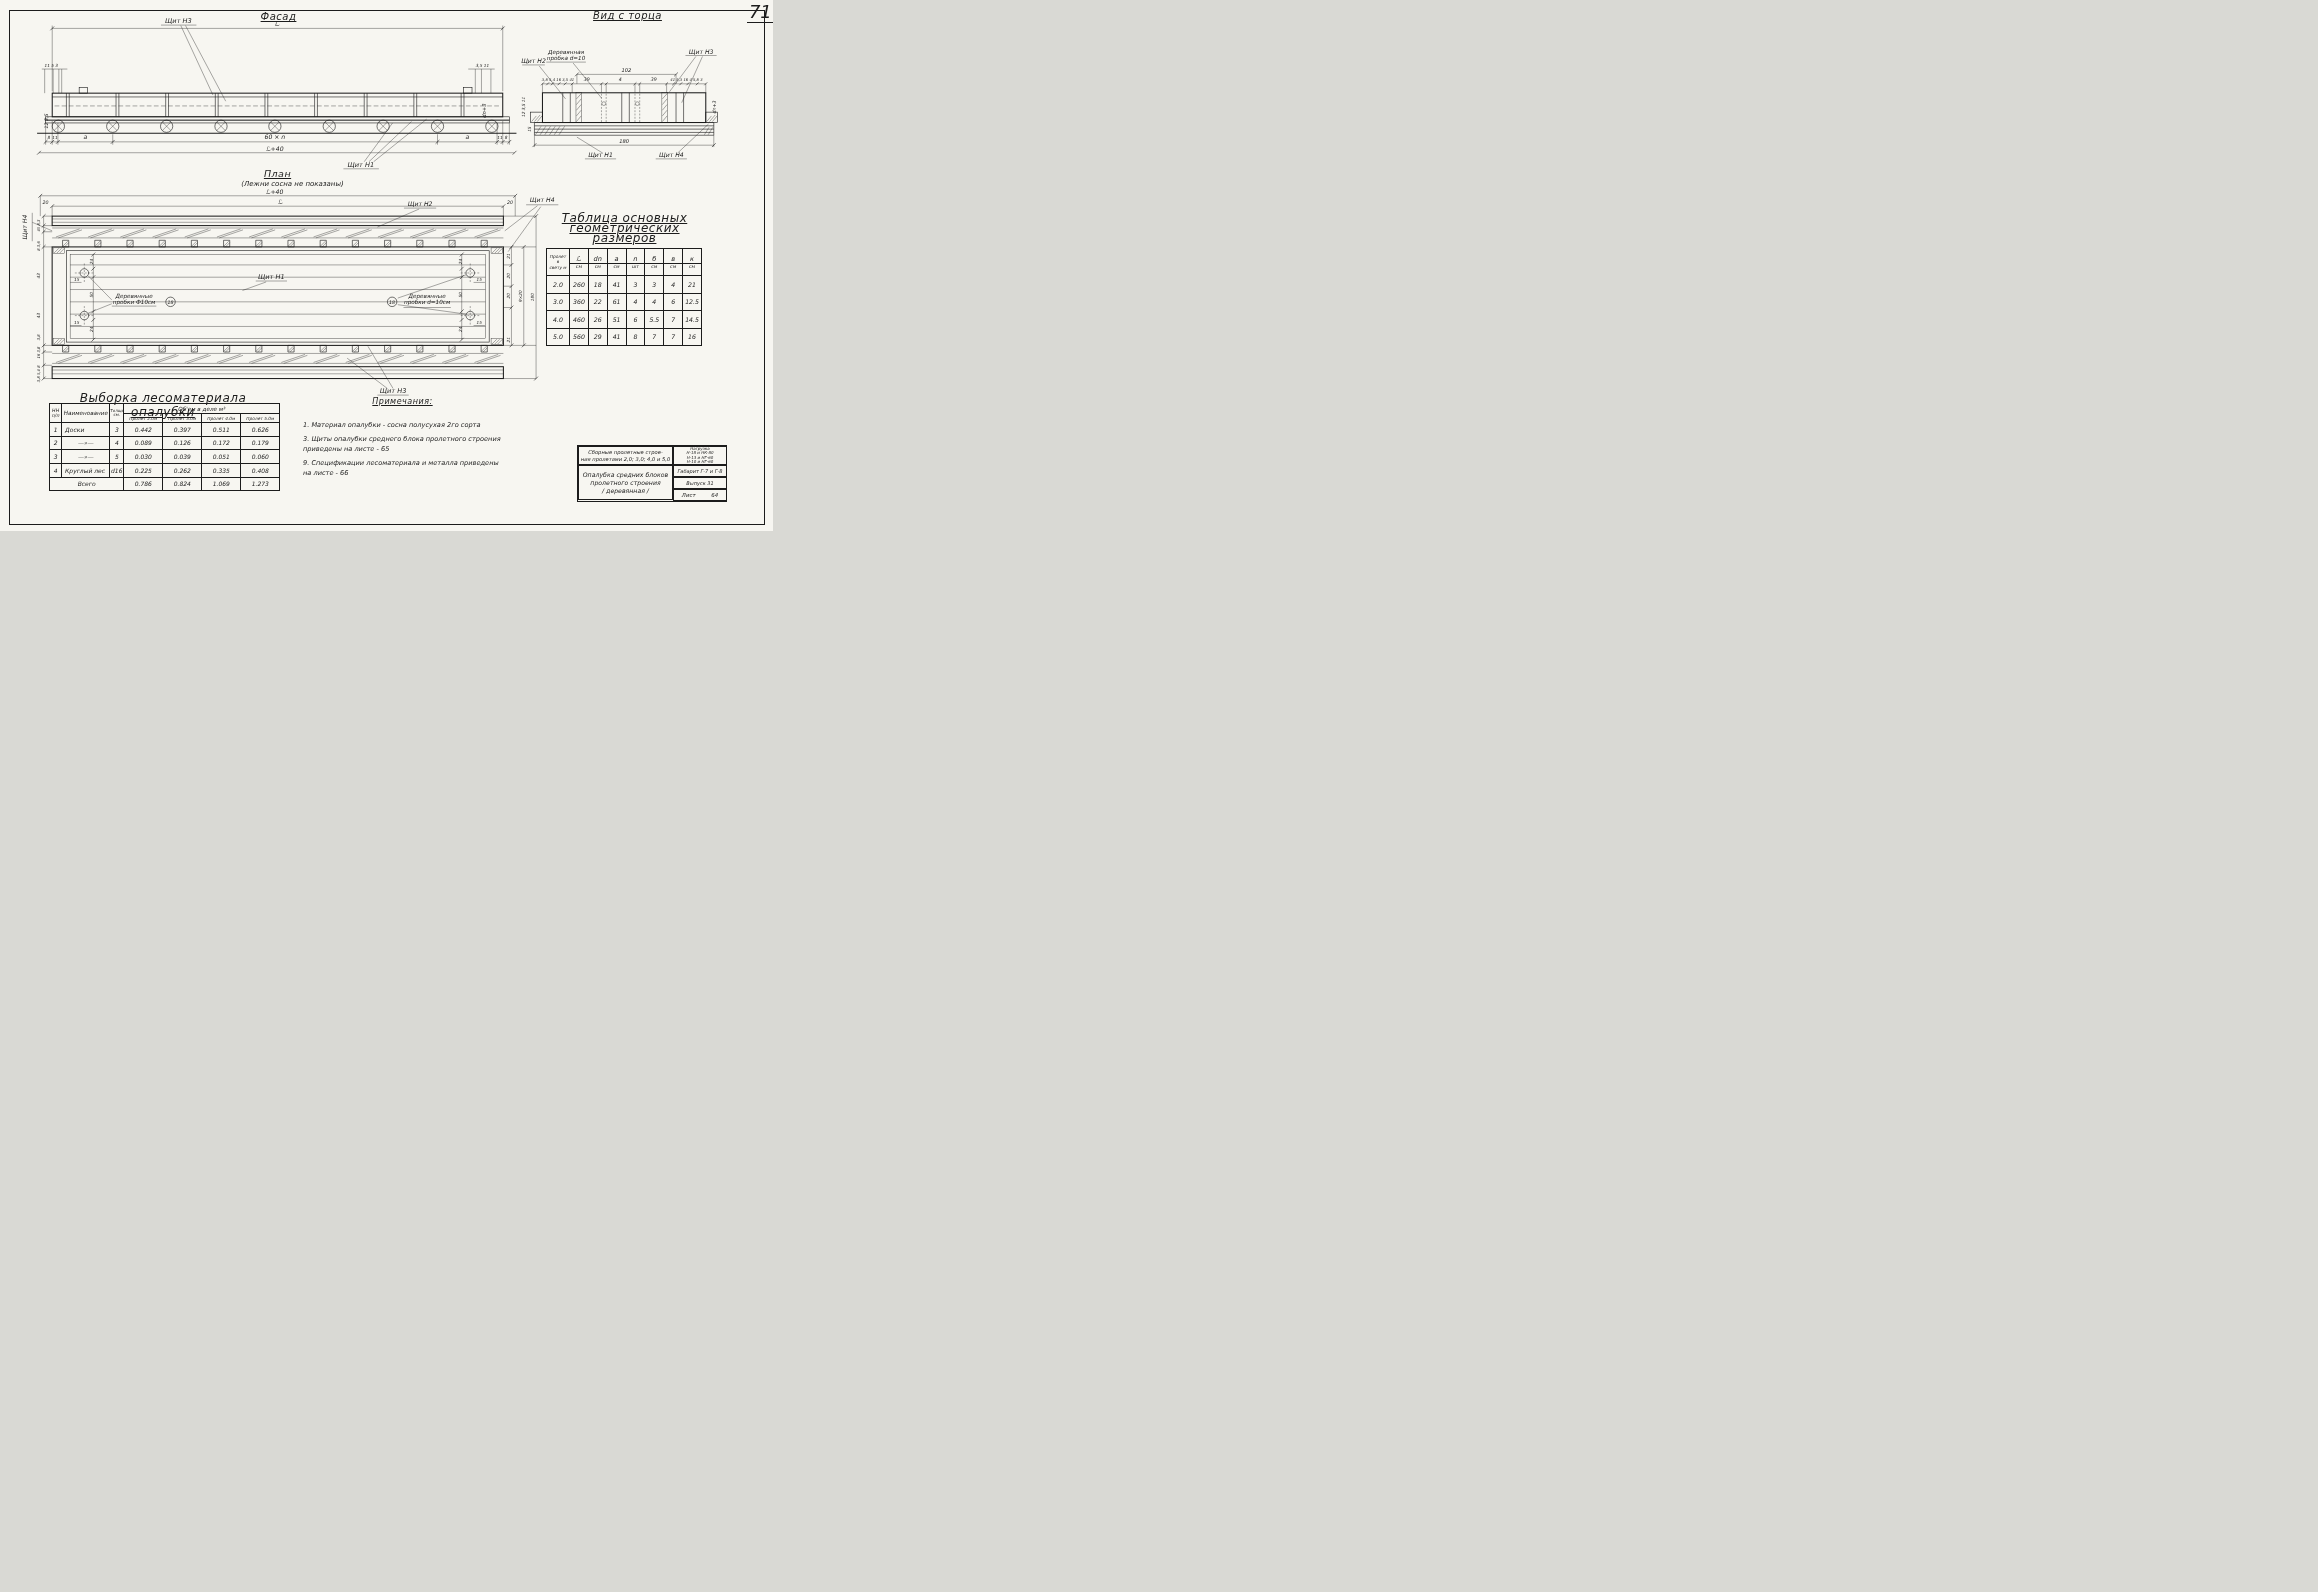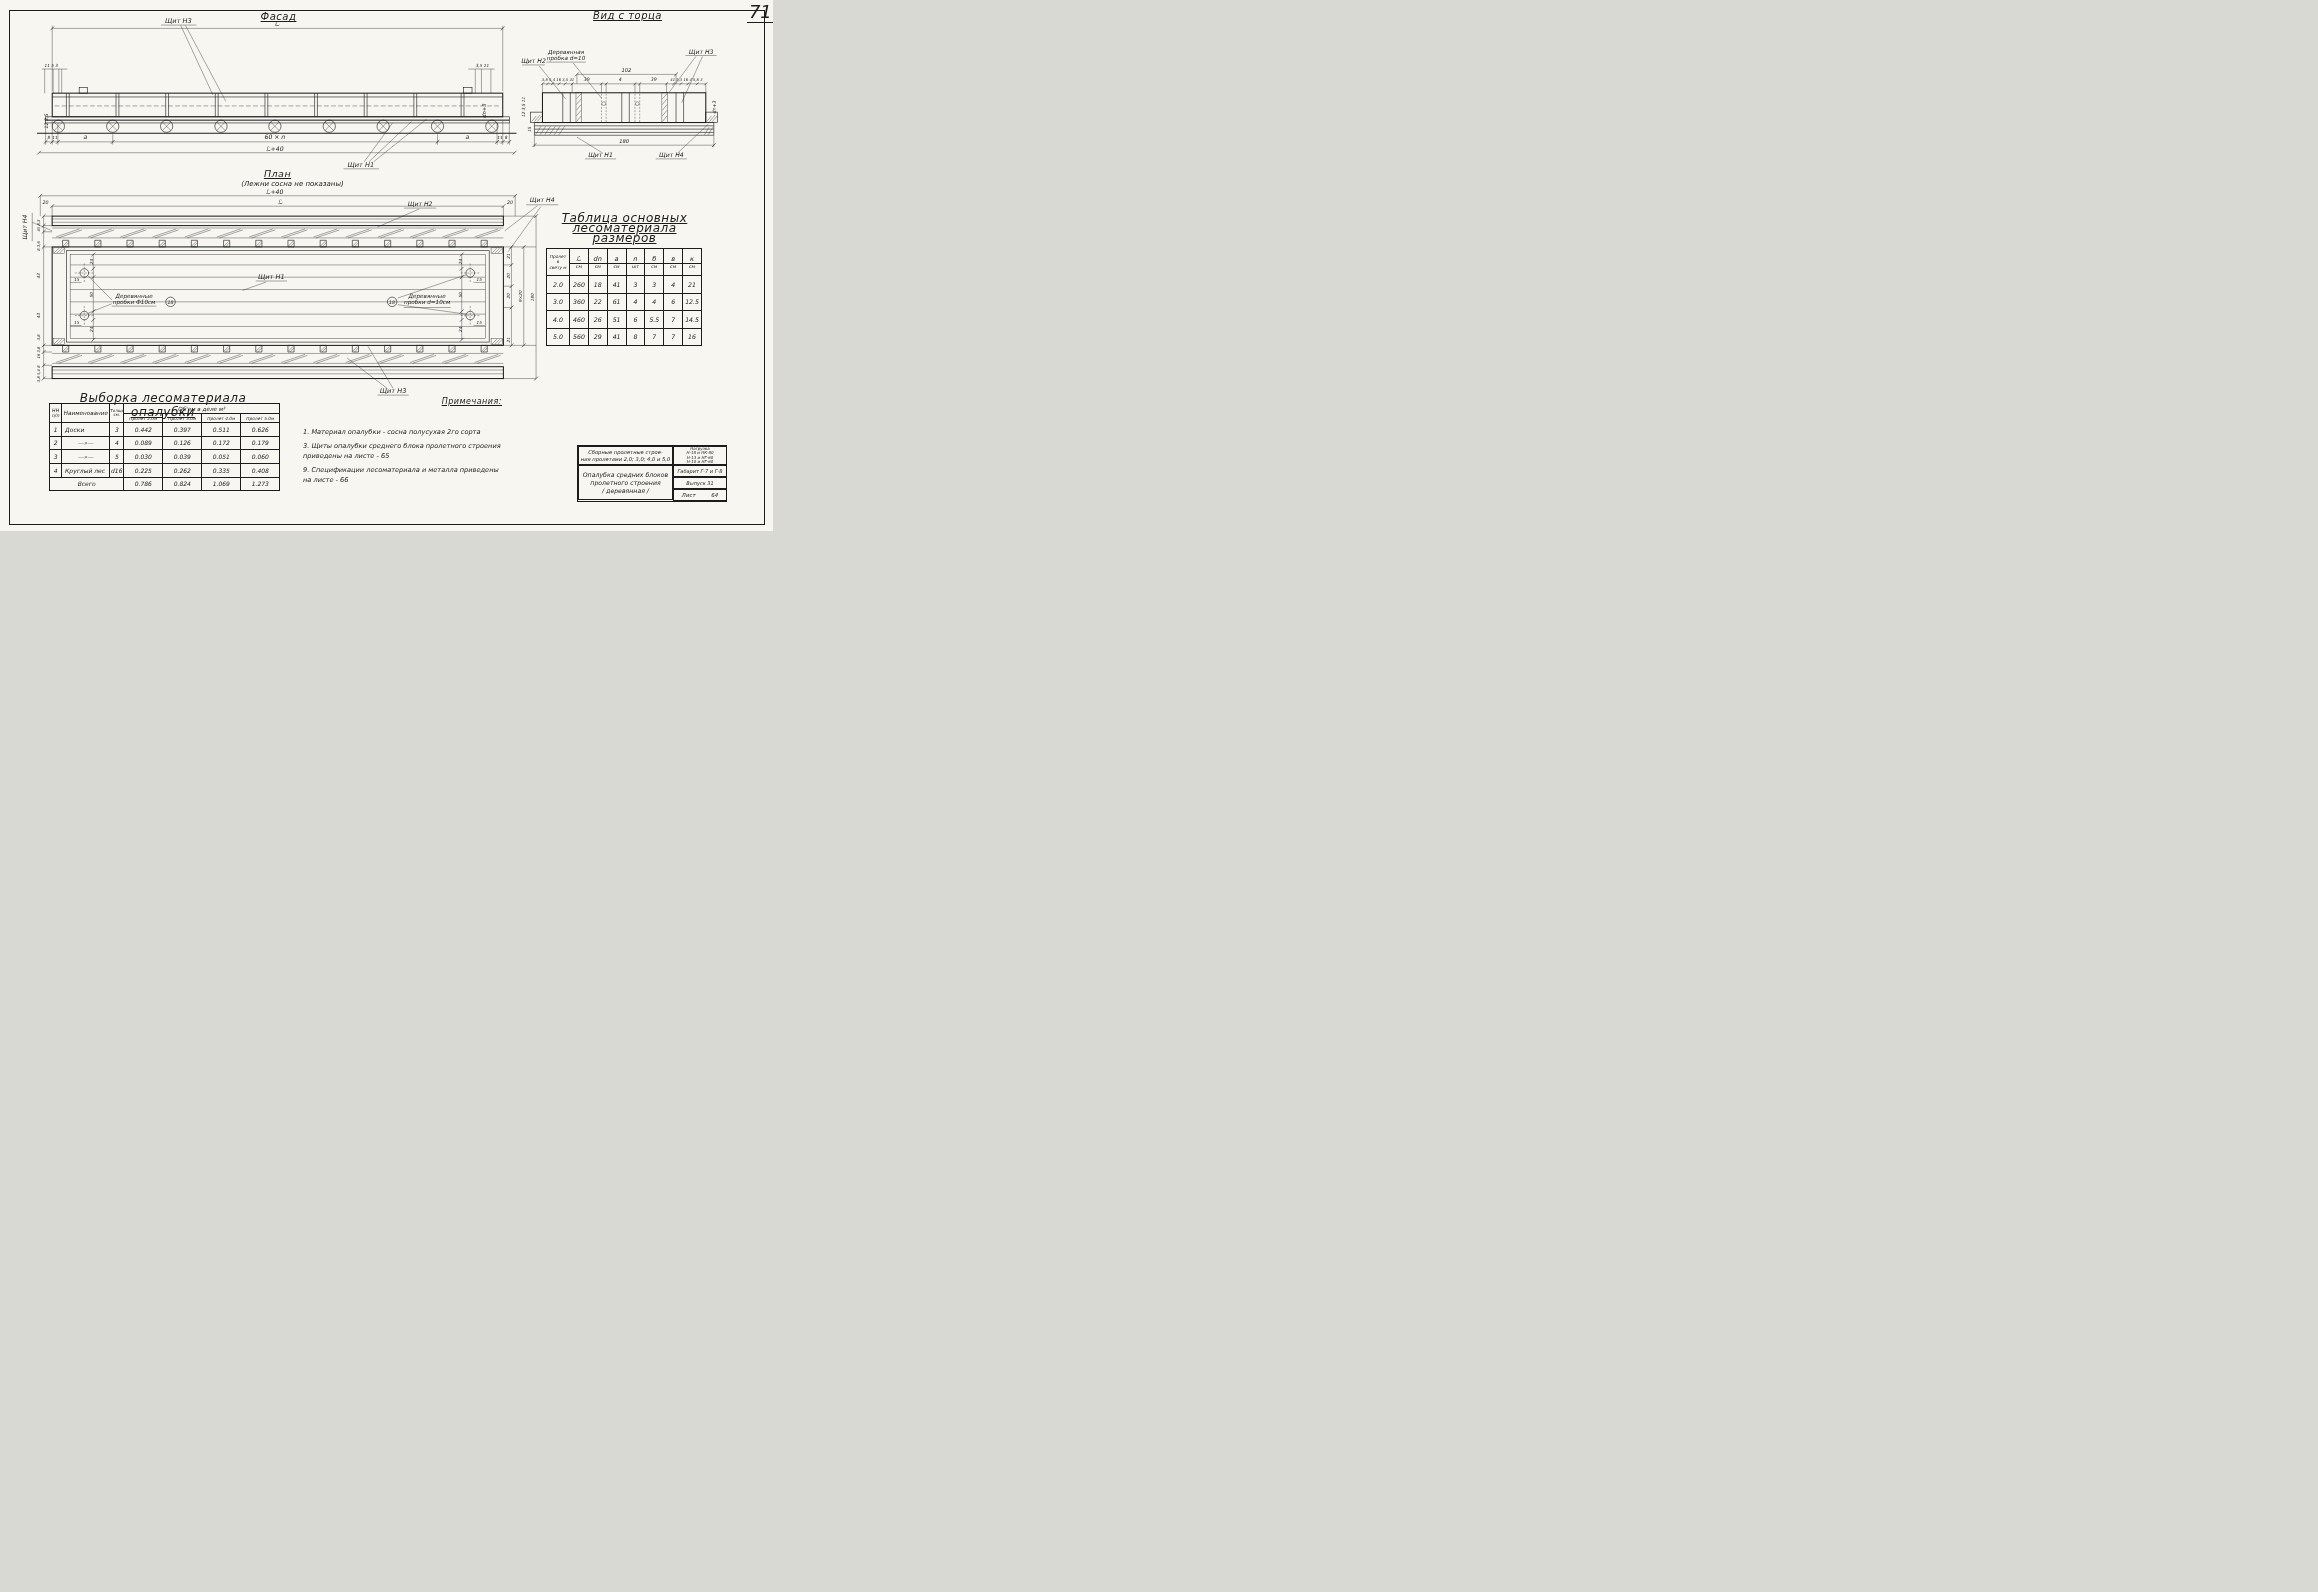--- a/index.html
+++ b/index.html
@@ -27,21 +27,21 @@
   .dimtab .unit { font-size:4.7px; border-top:0.6px solid #1c1c1c; margin-top:0.9px; }
   .timtab { left:49px; top:403px; width:230px; border:1.2px solid #1c1c1c; }
   .timtab th { font-size:5.7px; }
   .timtab .r1 th { height:10.4px; }
   .timtab .r2 th { height:8.5px; font-size:4.3px; }
   .timtab td { height:13.7px; font-size:6px; }
   .timtab .name { text-align:left; padding-left:2.8px; }
   .timtab .nn div { font-size:4.7px; line-height:5.2px; }
   .timtab .thh { font-size:4px; line-height:4.3px; }
   .notes { position:absolute; left:303px; top:397px; width:199px; font-style:italic; }
-  .notes-title { text-align:right; font-size:8px; text-decoration:underline; letter-spacing:0.5px; margin-bottom:22px; }
+  .notes-title { text-align:center; font-size:8px; text-decoration:underline; letter-spacing:0.5px; margin-bottom:15px; }
   .note-item { font-size:6.6px; line-height:1.5; margin-bottom:4.3px; }
   .tblock { position:absolute; left:577px; top:445px; width:150px; height:57px; border:1.2px solid #1c1c1c; font-style:italic; }
   .tb-cell { position:absolute; border:0.6px solid #1c1c1c; display:flex; flex-direction:column; justify-content:center; text-align:center; }
   .tb-proj { font-size:5.2px; line-height:6.2px; }
   .tb-load { font-size:4px; line-height:4.5px; }
   .tb-main div { font-size:6.2px; line-height:8px; }
   .tb-small { font-size:5px; }
   .tb-sheet { flex-direction:row !important; justify-content:space-around; align-items:center; font-size:5.4px; }
 </style>
 </head>
@@ -317,21 +317,21 @@
     <text class="t12" x="862" y="229" text-anchor="middle">Деревянные</text>
     <text class="t12" x="862" y="243" text-anchor="middle">пробки d=10см</text>
     <path class="s0" d="M812 250 H912 M800 230 L944 181 M800 244 L944 264"></path>
 
     <text class="t14" x="790" y="430" text-anchor="middle">Щит Н3</text>
     <path class="s0" d="M757 435 H823 M778 421 L693 357 M790 421 L737 332"></path>
   </svg>
 
   <div class="sec-title" style="left:549px;top:213px;width:151px;font-size:12px;line-height:10px;">
     <div>Таблица основных</div>
-    <div>лесоматериала размеров</div>
+    <div>геометрических размеров</div>
   </div>
 
   <table class="dimtab">
     <tbody>
         <tr>
       <th class="c0" style="width:23px">
         <div>Пролет</div>
             <div>в</div>
             <div>свету  м</div>
       </th>

